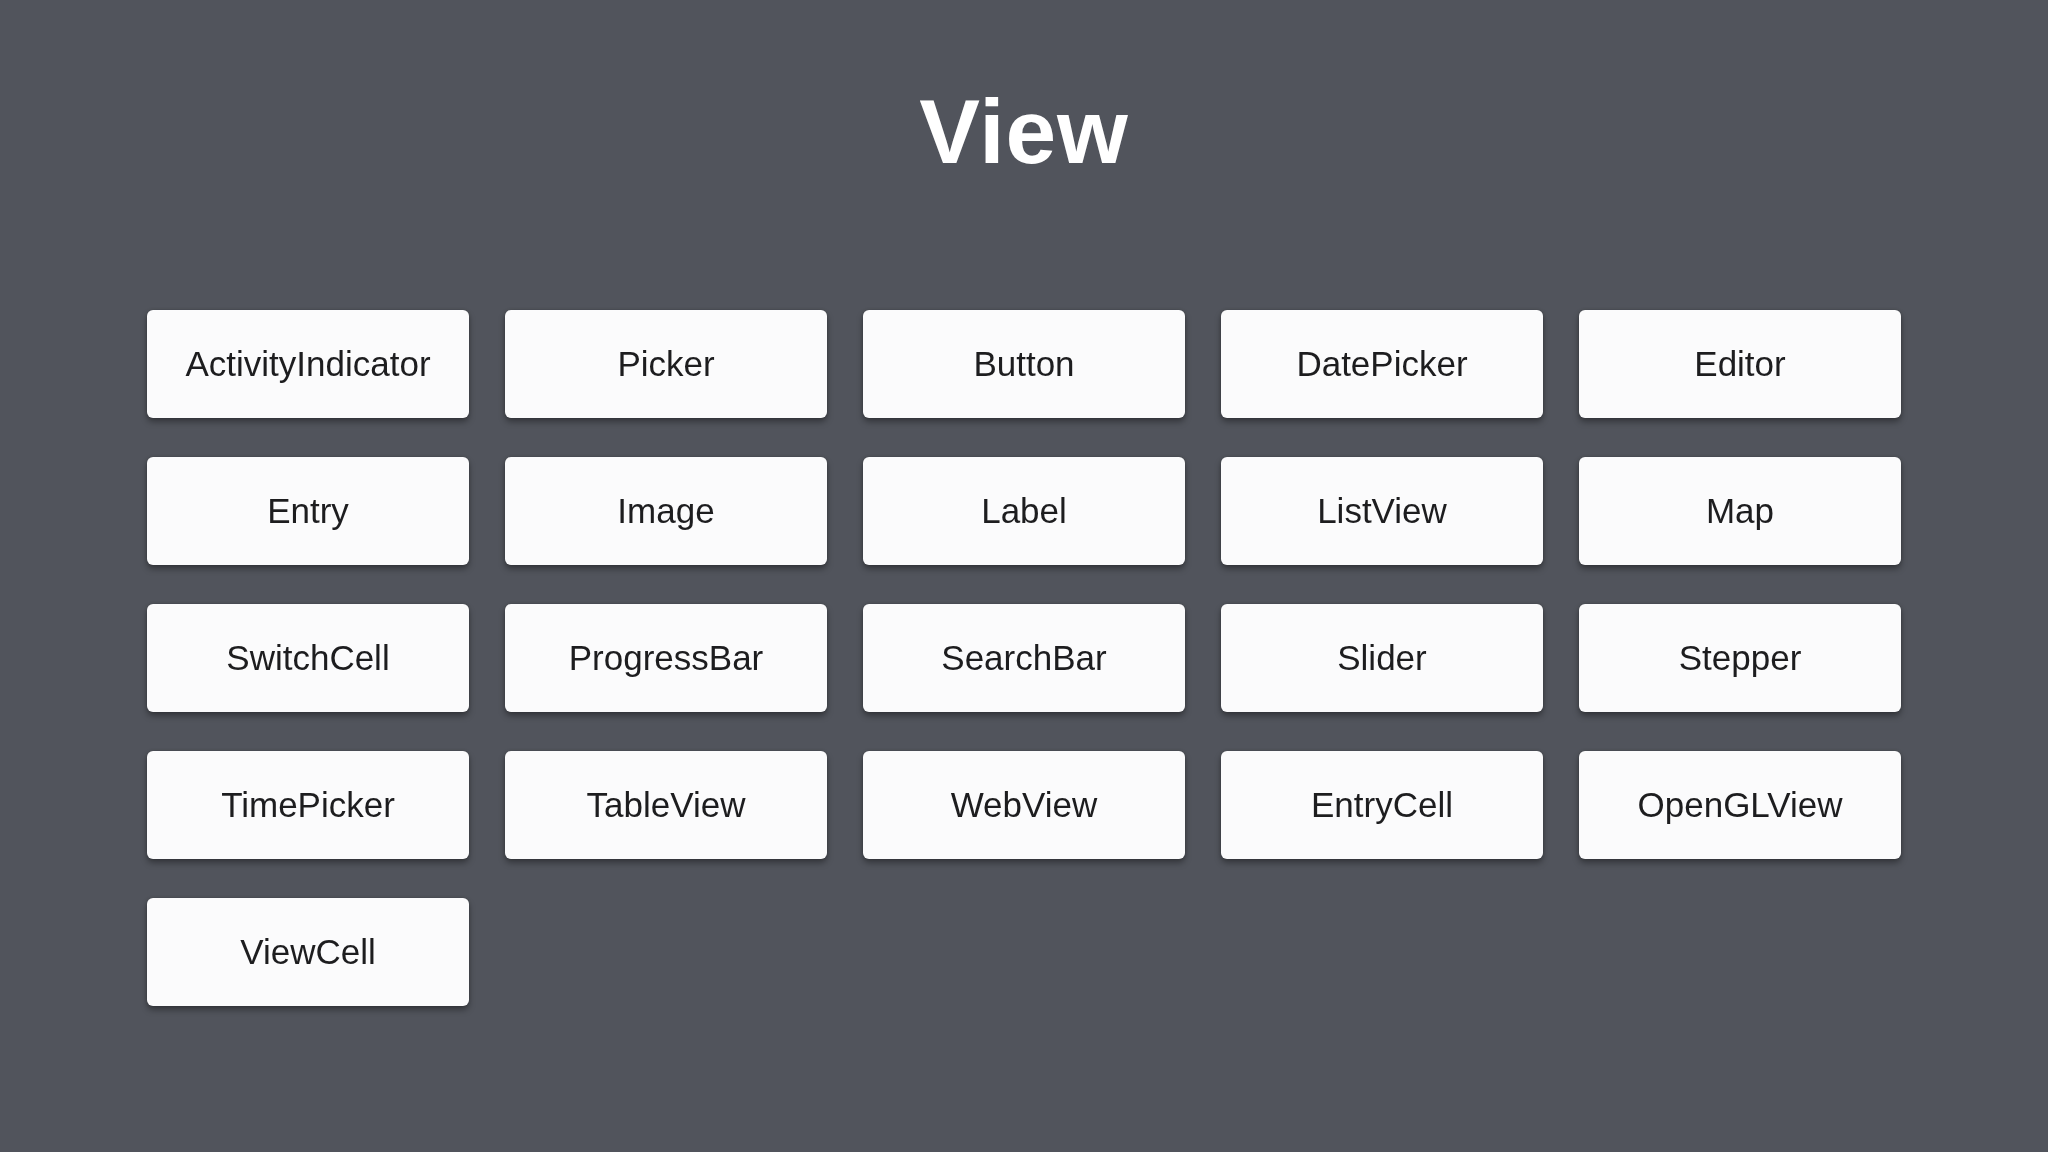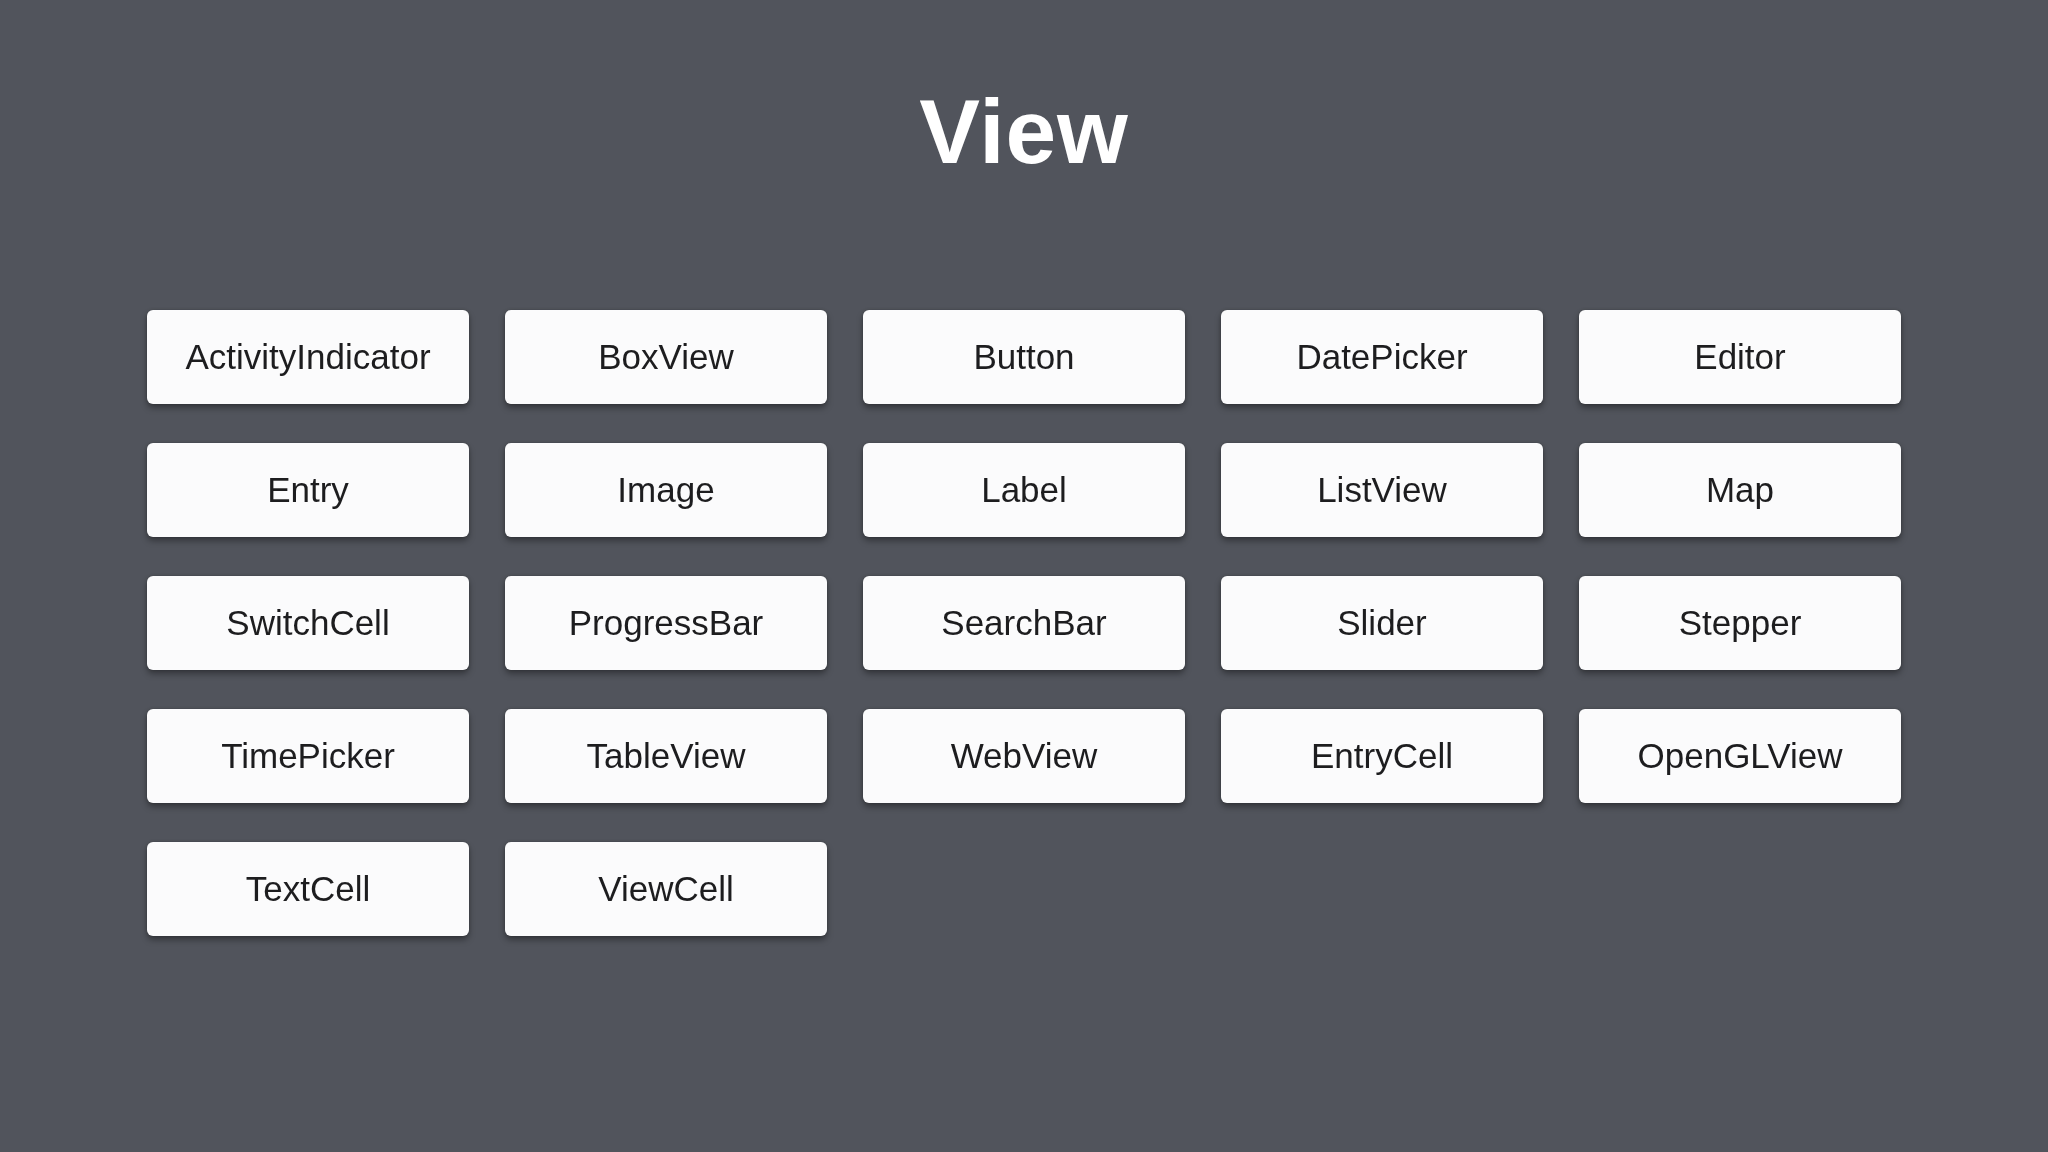--- a/index.html
+++ b/index.html
@@ -38,56 +38,55 @@
     position: absolute;
     left: 147px;
     top: 310px;
     width: 1754px;
     display: grid;
     grid-template-columns: repeat(5, 322px);
     column-gap: 36px;
     row-gap: 39px;
   }
   .cell {
-    height: 94px;
+    height: 108px;
     background: var(--btn-bg);
     border: none;
     border-radius: 6px;
     box-shadow: 0 4px 6px rgba(0,0,0,0.35), 0 0 3px rgba(0,0,0,0.18);
     display: flex;
     align-items: center;
     justify-content: center;
     font-family: "Liberation Sans", "DejaVu Sans", sans-serif;
     font-size: 35px;
     color: var(--btn-text);
     cursor: pointer;
   }
 </style>
 </head>
 <body>
 
 <div class="page">
   <h1 class="title">View</h1>
   <div class="grid">
       <button class="cell">ActivityIndicator</button>
-      <button class="cell">BoxView</button>
+      <button class="cell">Picker</button>
       <button class="cell">Button</button>
       <button class="cell">DatePicker</button>
       <button class="cell">Editor</button>
       <button class="cell">Entry</button>
       <button class="cell">Image</button>
       <button class="cell">Label</button>
       <button class="cell">ListView</button>
       <button class="cell">Map</button>
       <button class="cell">SwitchCell</button>
       <button class="cell">ProgressBar</button>
       <button class="cell">SearchBar</button>
       <button class="cell">Slider</button>
       <button class="cell">Stepper</button>
       <button class="cell">TimePicker</button>
       <button class="cell">TableView</button>
       <button class="cell">WebView</button>
       <button class="cell">EntryCell</button>
       <button class="cell">OpenGLView</button>
-      <button class="cell">TextCell</button>
       <button class="cell">ViewCell</button>
     </div>
 </div>
 
 </body></html>

